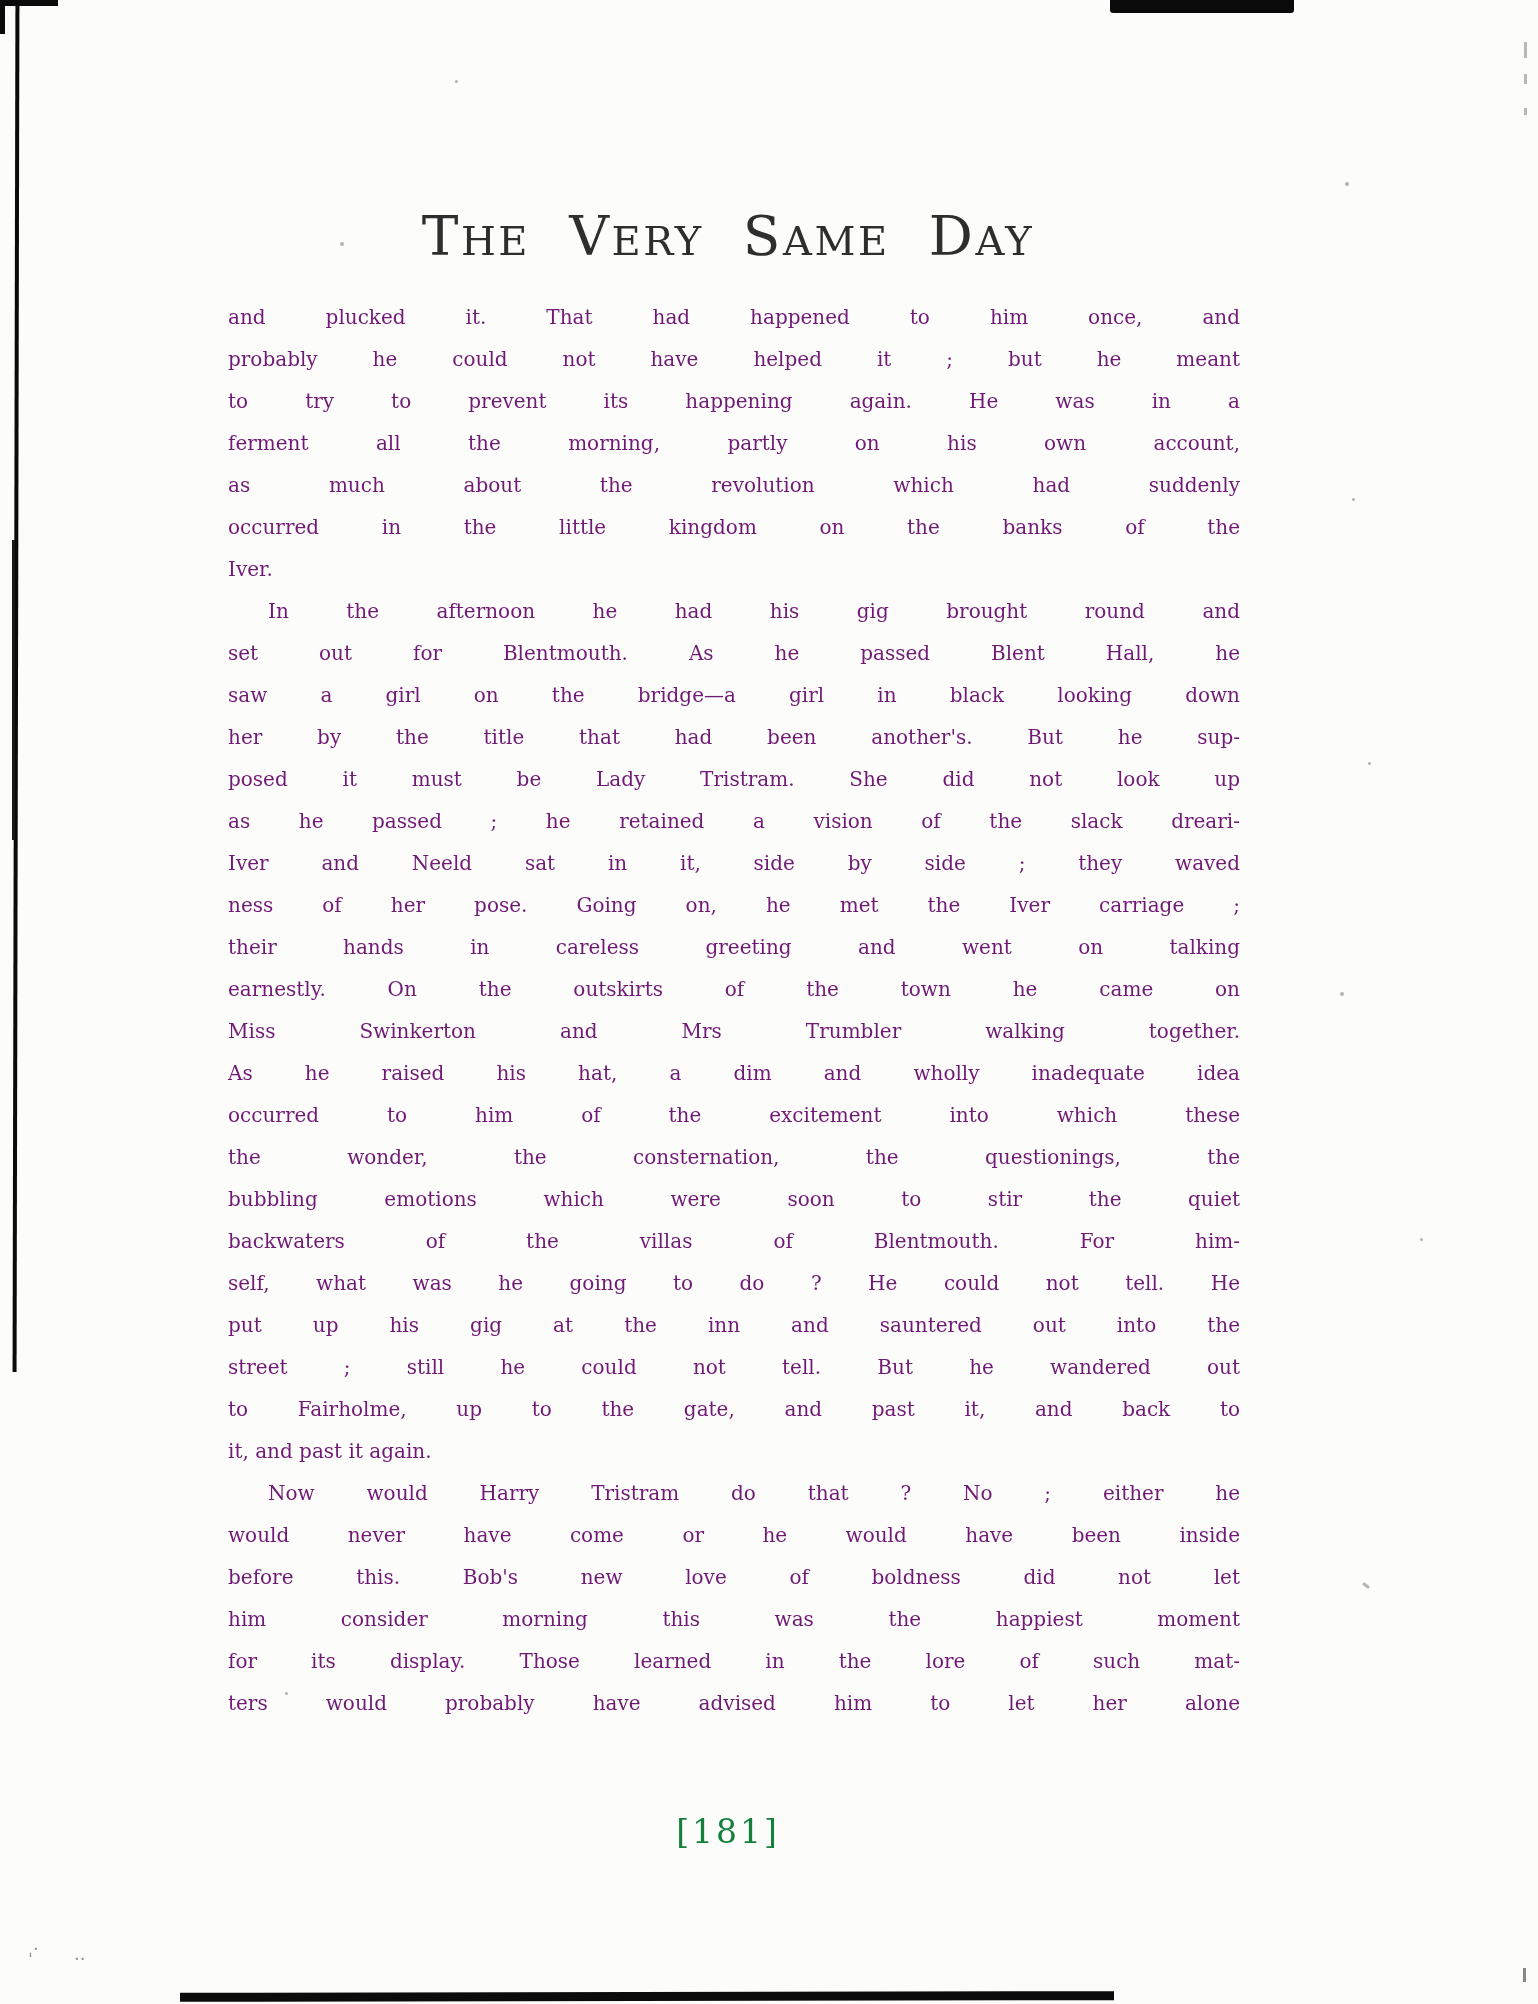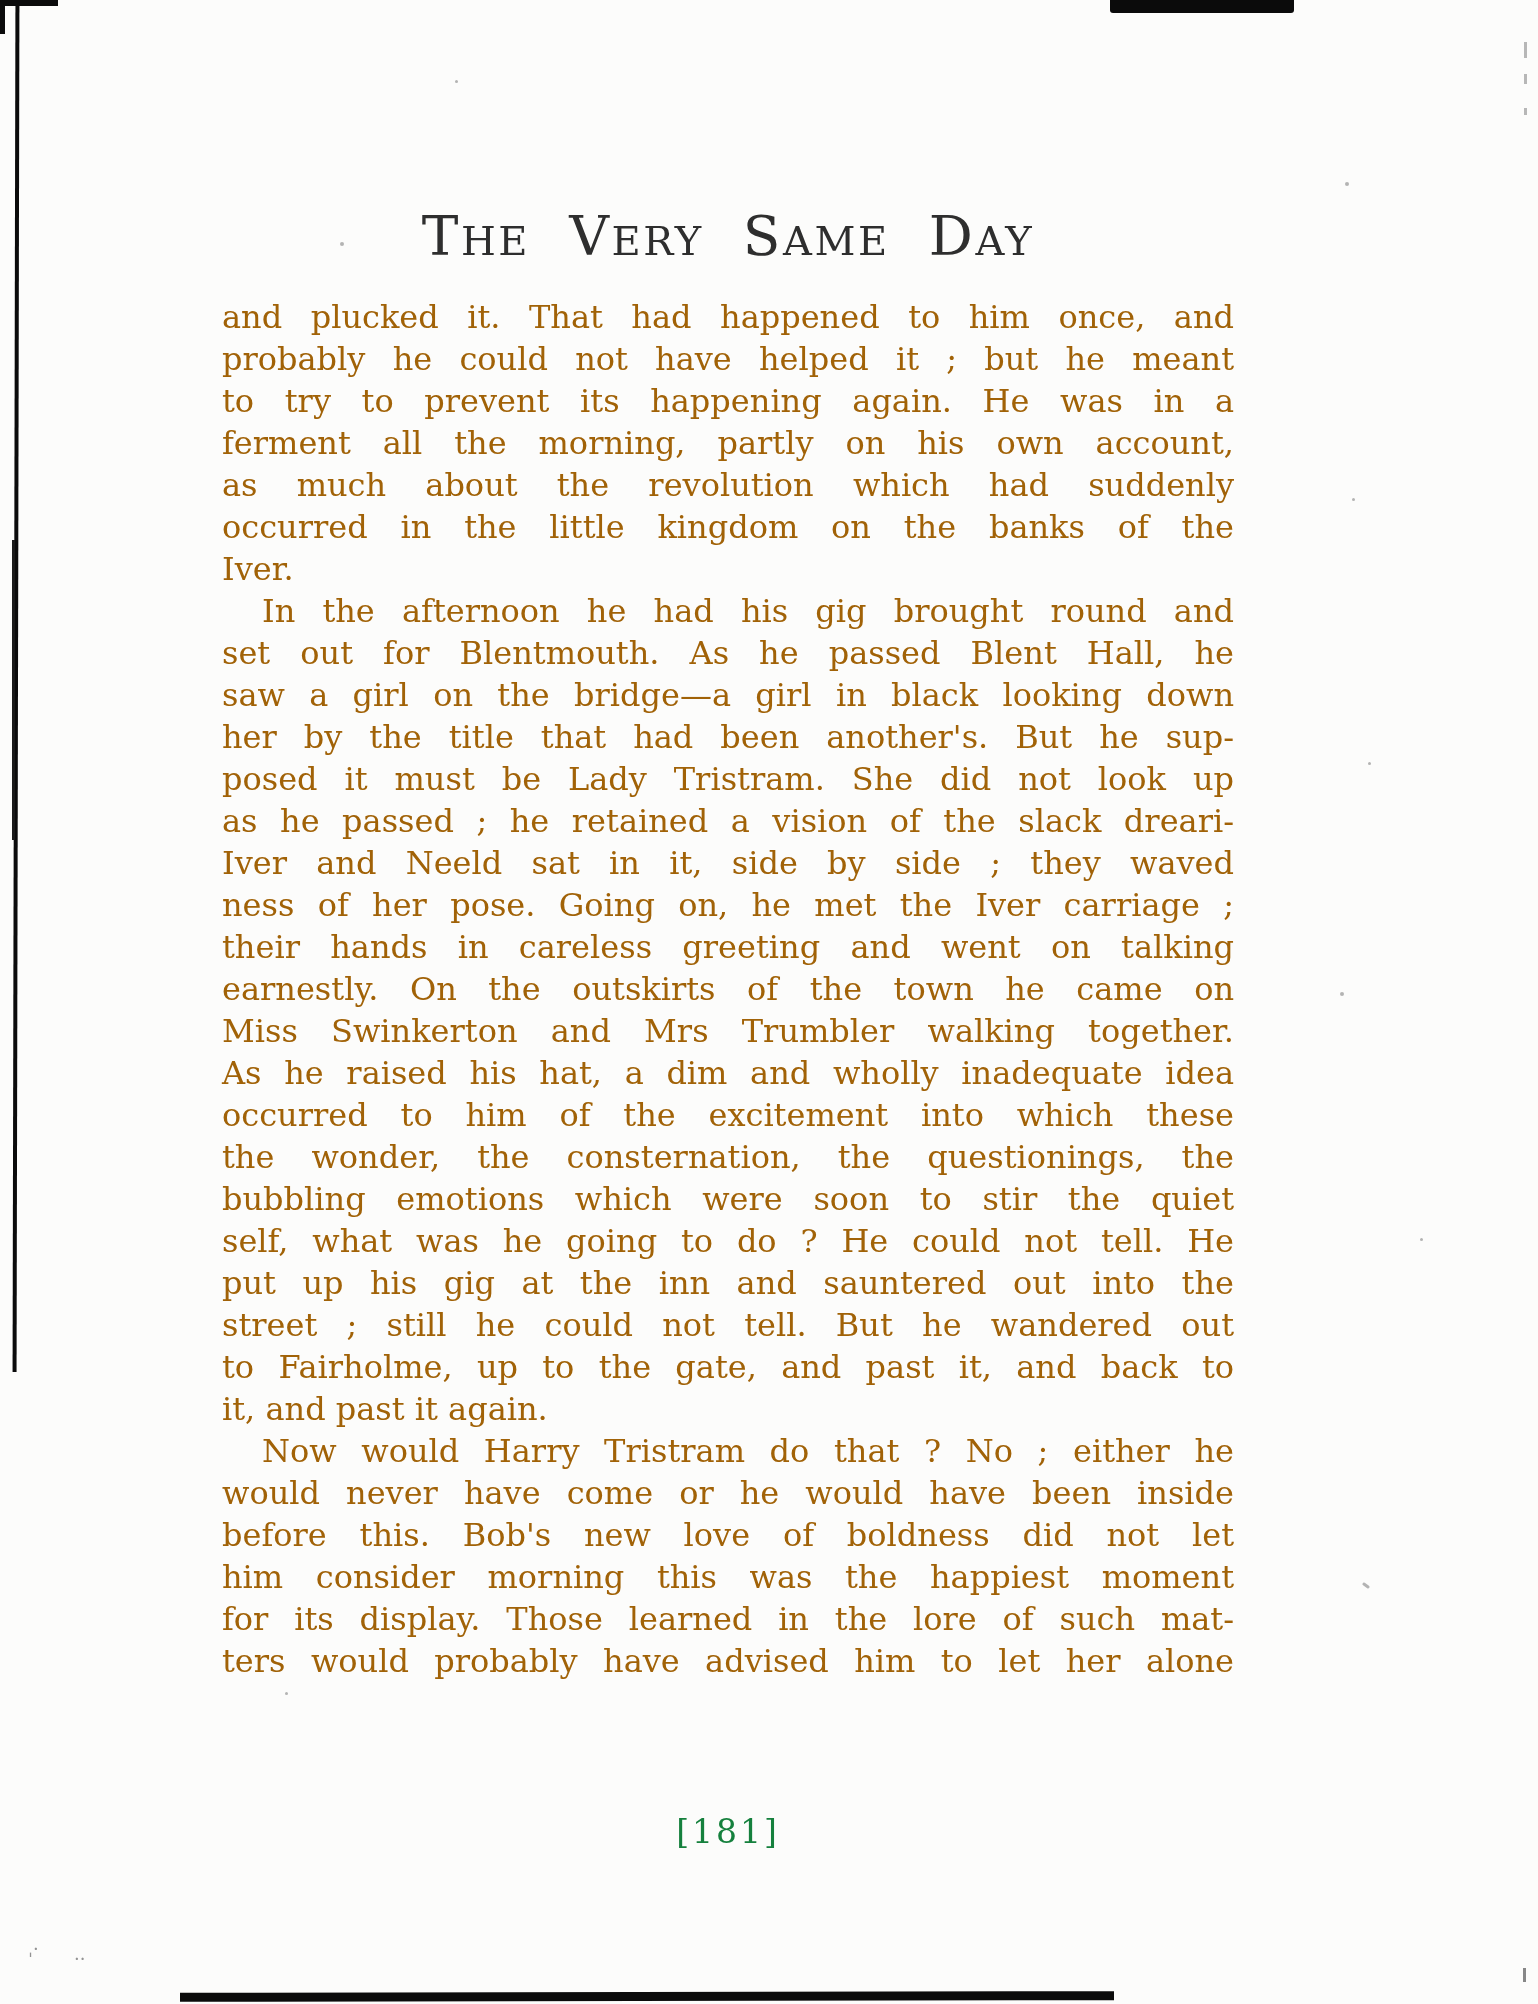--- a/index.html
+++ b/index.html
@@ -25,25 +25,25 @@
     color: #2e2e2e;
   }
   .hw { display: inline-block; margin: 0 17px; letter-spacing: 0.16em; }
   .hw .cap  { font-size: 55px; }
   .hw .rest { font-size: 40px; }
 
   
   .body-block {
     position: absolute;
     top: 296px;
-    left: 222px;
+    left: 228px;
     width: 1012px;
-    font-size: 32px;
+    font-size: 20px;
     line-height: 42px;
-    color: #a16207;
+    color: #701a75;
   }
   .line {
     text-align: justify;
     text-align-last: justify;
     text-justify: inter-word;
   }
   .line.lastline { text-align-last: left; }
   .line.indent { text-indent: 40px; }
 
   
@@ -138,20 +138,21 @@
         <div class="line">as he passed ;  he retained a vision of the slack dreari-</div>
         <div class="line">Iver and Neeld sat in it, side by side ;  they waved</div>
         <div class="line">ness of her pose.  Going on, he met the Iver carriage ;</div>
         <div class="line">their hands in careless greeting and went on talking</div>
         <div class="line">earnestly.  On the outskirts of the town he came on</div>
         <div class="line">Miss Swinkerton and Mrs Trumbler walking together.</div>
         <div class="line">As he raised his hat, a dim and wholly inadequate idea</div>
         <div class="line">occurred to him of the excitement into which these</div>
         <div class="line">the wonder, the consternation, the questionings, the</div>
         <div class="line">bubbling emotions which were soon to stir the quiet</div>
+        <div class="line">backwaters of the villas of Blentmouth.  For him-</div>
         <div class="line">self, what was he going to do ?  He could not tell.  He</div>
         <div class="line">put up his gig at the inn and sauntered out into the</div>
         <div class="line">street ;  still he could not tell.  But he wandered out</div>
         <div class="line">to Fairholme, up to the gate, and past it, and back to</div>
         <div class="line lastline">it, and past it again.</div>
       </div>
       <div>
         <div class="line indent">Now would Harry Tristram do that ?  No ;  either he</div>
         <div class="line">would never have come or he would have been inside</div>
         <div class="line">before this.  Bob's new love of boldness did not let</div>

